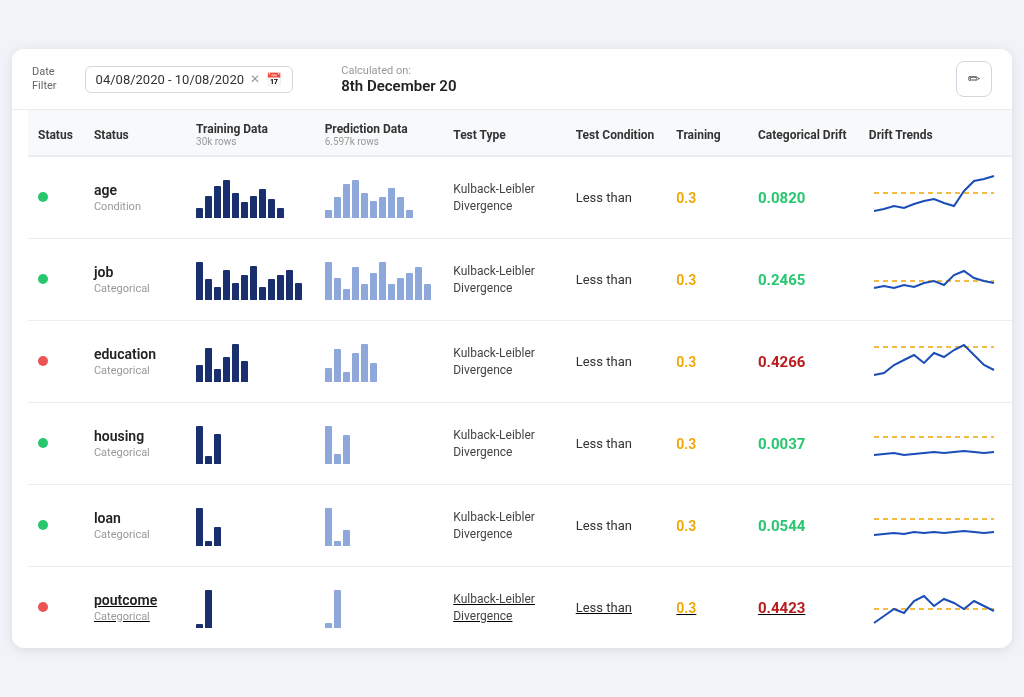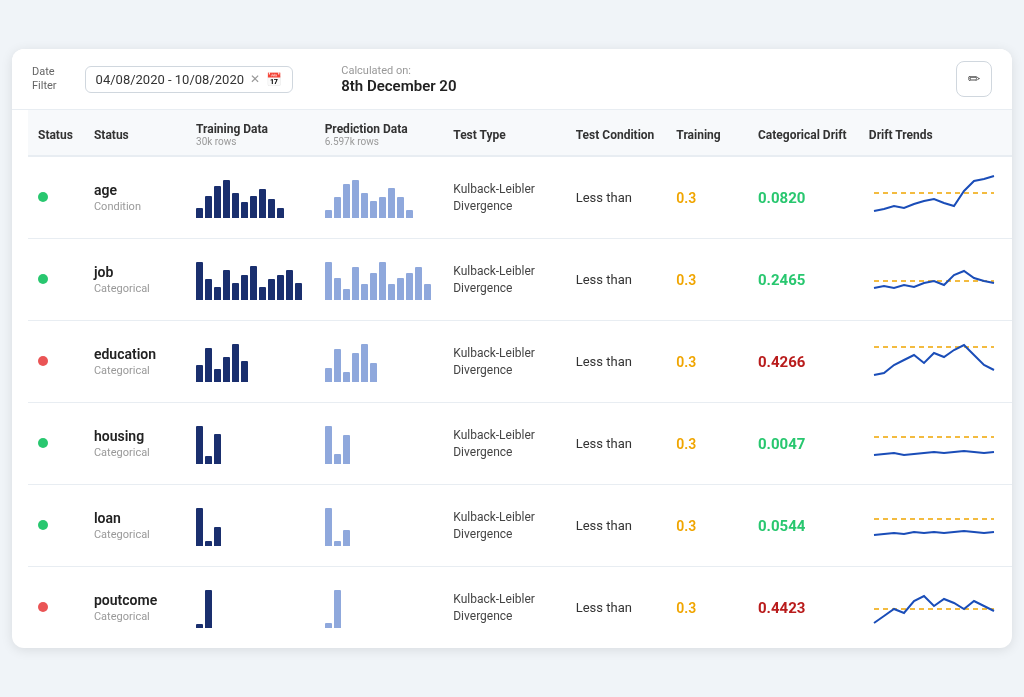--- a/index.html
+++ b/index.html
@@ -124,20 +124,21 @@
       font-size: 10px;
       font-weight: 400;
       color: #999;
       display: block;
     }
     tbody tr {
       border-bottom: 1px solid #e8edf2;
     }
     tbody tr:last-child {
       border-bottom: none;
+      text-decoration: underline;
     }
     tbody td {
       padding: 14px 10px;
       vertical-align: middle;
       font-size: 13px;
     }
     .status-dot {
       width: 10px;
       height: 10px;
       border-radius: 50%;
@@ -388,21 +389,21 @@
             <td class="col-prediction">
               <div class="bar-chart">
                 <div class="bar bar-light" style="height: 38px;"></div>
                 <div class="bar bar-light" style="height: 10px;"></div>
                 <div class="bar bar-light" style="height: 29px;"></div>
               </div>
             </td>
             <td class="col-testtype test-type-cell">Kulback-Leibler<br>Divergence</td>
             <td class="col-condition test-condition-cell">Less than</td>
             <td class="col-threshold threshold-cell">0.3</td>
-            <td class="col-drift"><span class="drift-value-green">0.0047</span></td>
+            <td class="col-drift"><span class="drift-value-green">0.0037</span></td>
             <td class="col-trends"><svg class="trend-svg" viewBox="0 0 130 50">
                 <path d="M5,20 L30,20 L32,20 L60,20 L62,20 L90,20 L92,20 L125,20" stroke="#f0a500" stroke-width="1.5" stroke-dasharray="5,4" fill="none"></path>
                 <path d="M5,38 L15,37 L25,36 L35,38 L45,37 L55,36 L65,35 L75,36 L85,35 L95,34 L105,35 L115,36 L125,35" stroke="#1a4db8" stroke-width="2" fill="none"></path>
               </svg></td>
           </tr>
           <tr>
             <td class="col-status"><span class="status-dot dot-green"></span></td>
             <td class="col-feature"><span class="feature-name">loan</span><span class="feature-type">Categorical</span></td>
             <td class="col-training">
               <div class="bar-chart">

